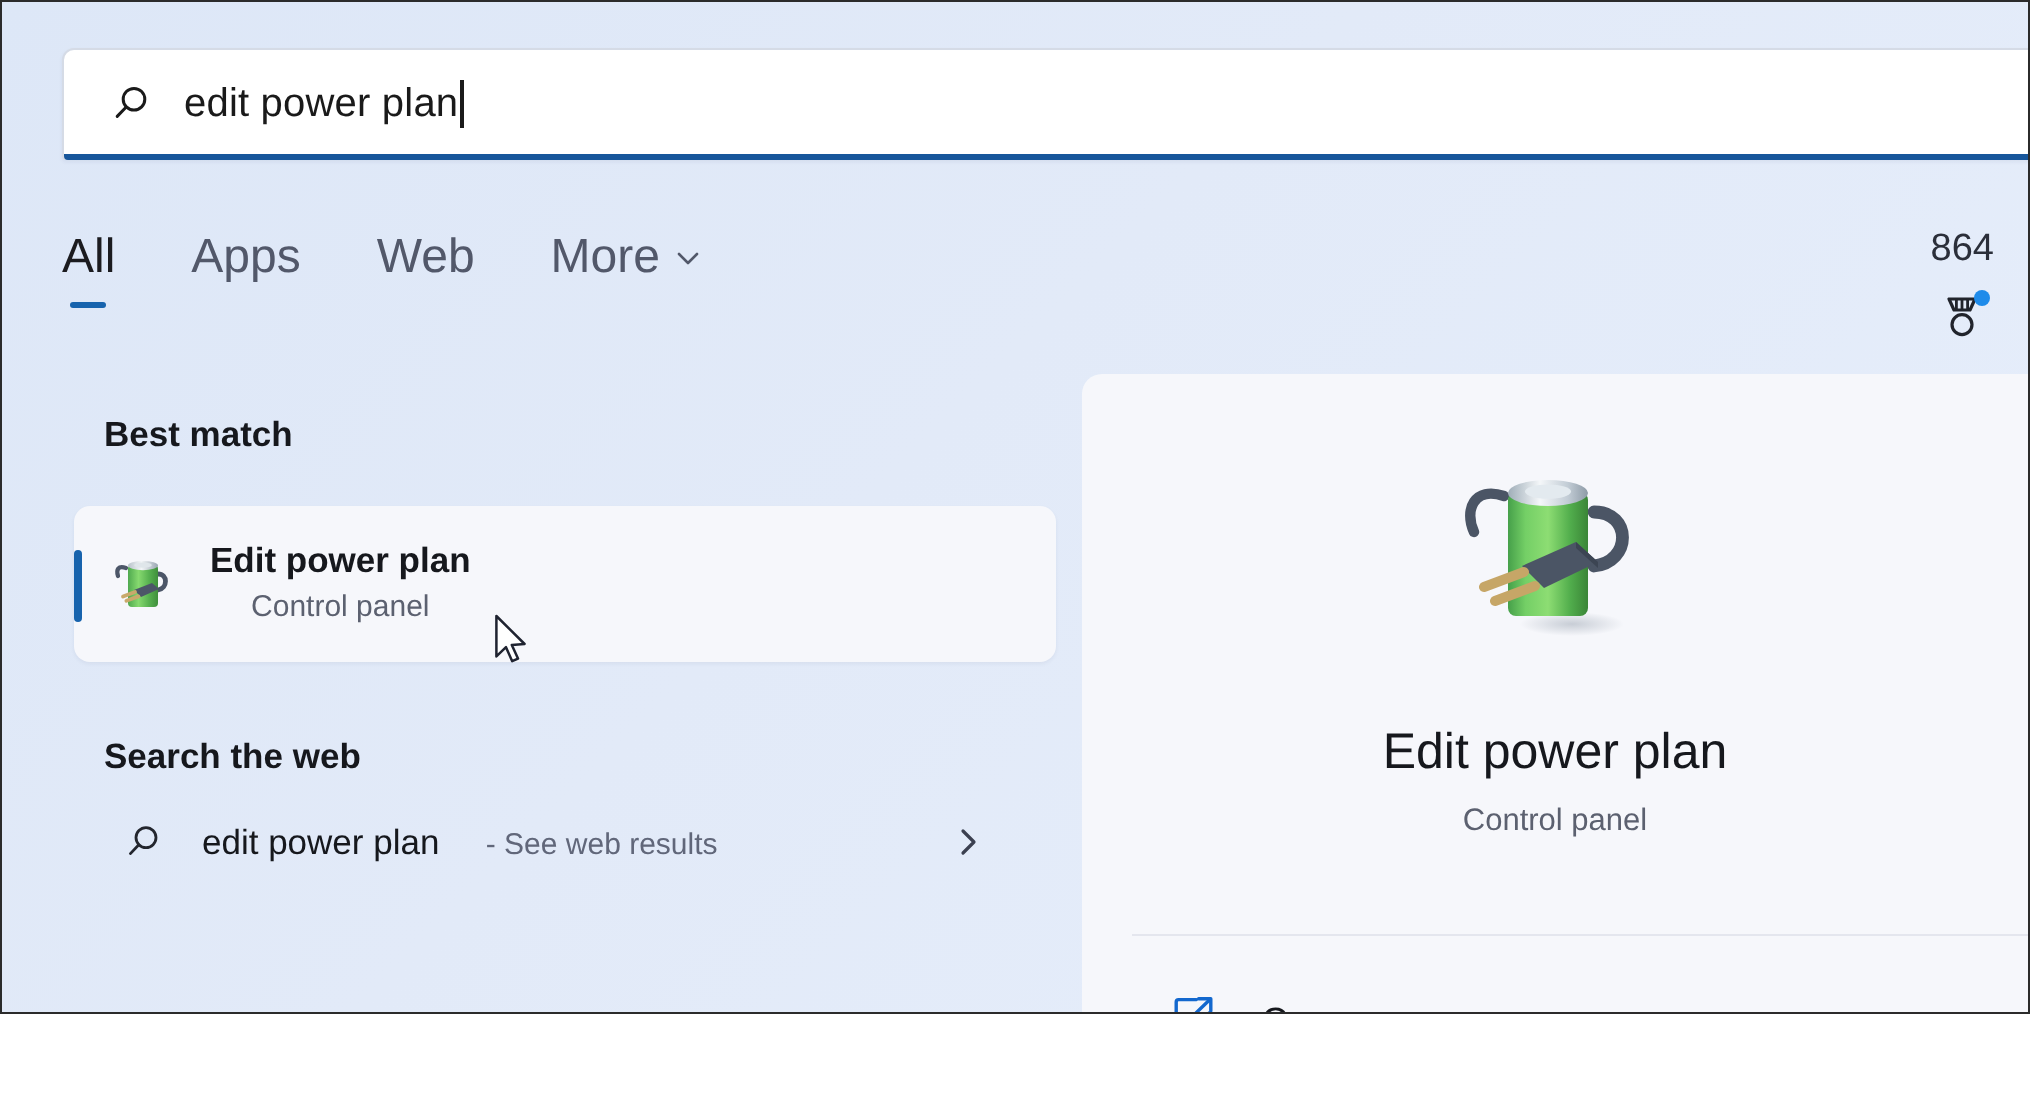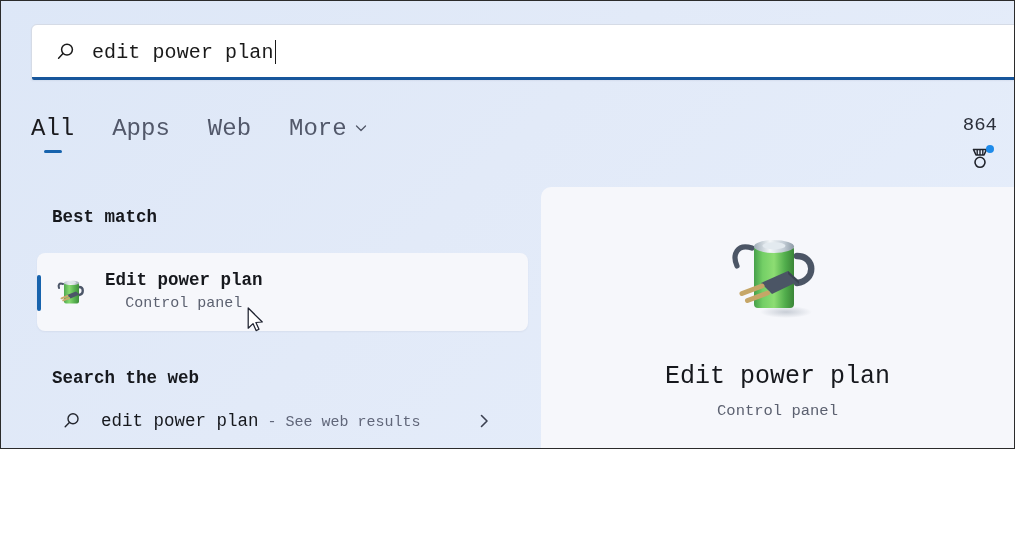--- a/index.html
+++ b/index.html
@@ -7,26 +7,25 @@
     padding: 0;
     background: #ffffff;
   }
   body {
     font-family: "Liberation Sans", sans-serif;
   }
 
   #screen {
     position: relative;
     width: 1015px;
-    height: 449px;
+    height: 507px;
     overflow: hidden;
     box-sizing: border-box;
     border: 1px solid #2b2b2b;
     background: linear-gradient(135deg, #dde7f7 0%, #e2eaf8 45%, #e6eefb 100%);
-    font-family: Liberation Mono, monospace;
   }
 
   
   .searchbar-wrap {
     position: absolute;
     left: 30px;
     top: 23px;
     width: 1000px;
     height: 56px;
   }
@@ -217,20 +216,21 @@
     align-items: center;
   }
   .web-label {
     font-size: 17.5px;
     color: #16181d;
     white-space: nowrap;
   }
   .web-label .suffix {
     font-size: 15px;
     color: #61677a;
+    padding-left: 19px;
   }
   .web-label .bold-tail {
     font-weight: bold;
   }
   .web-chev {
     margin-left: auto;
     margin-right: 36px;
     display: flex;
     align-items: center;
   }

